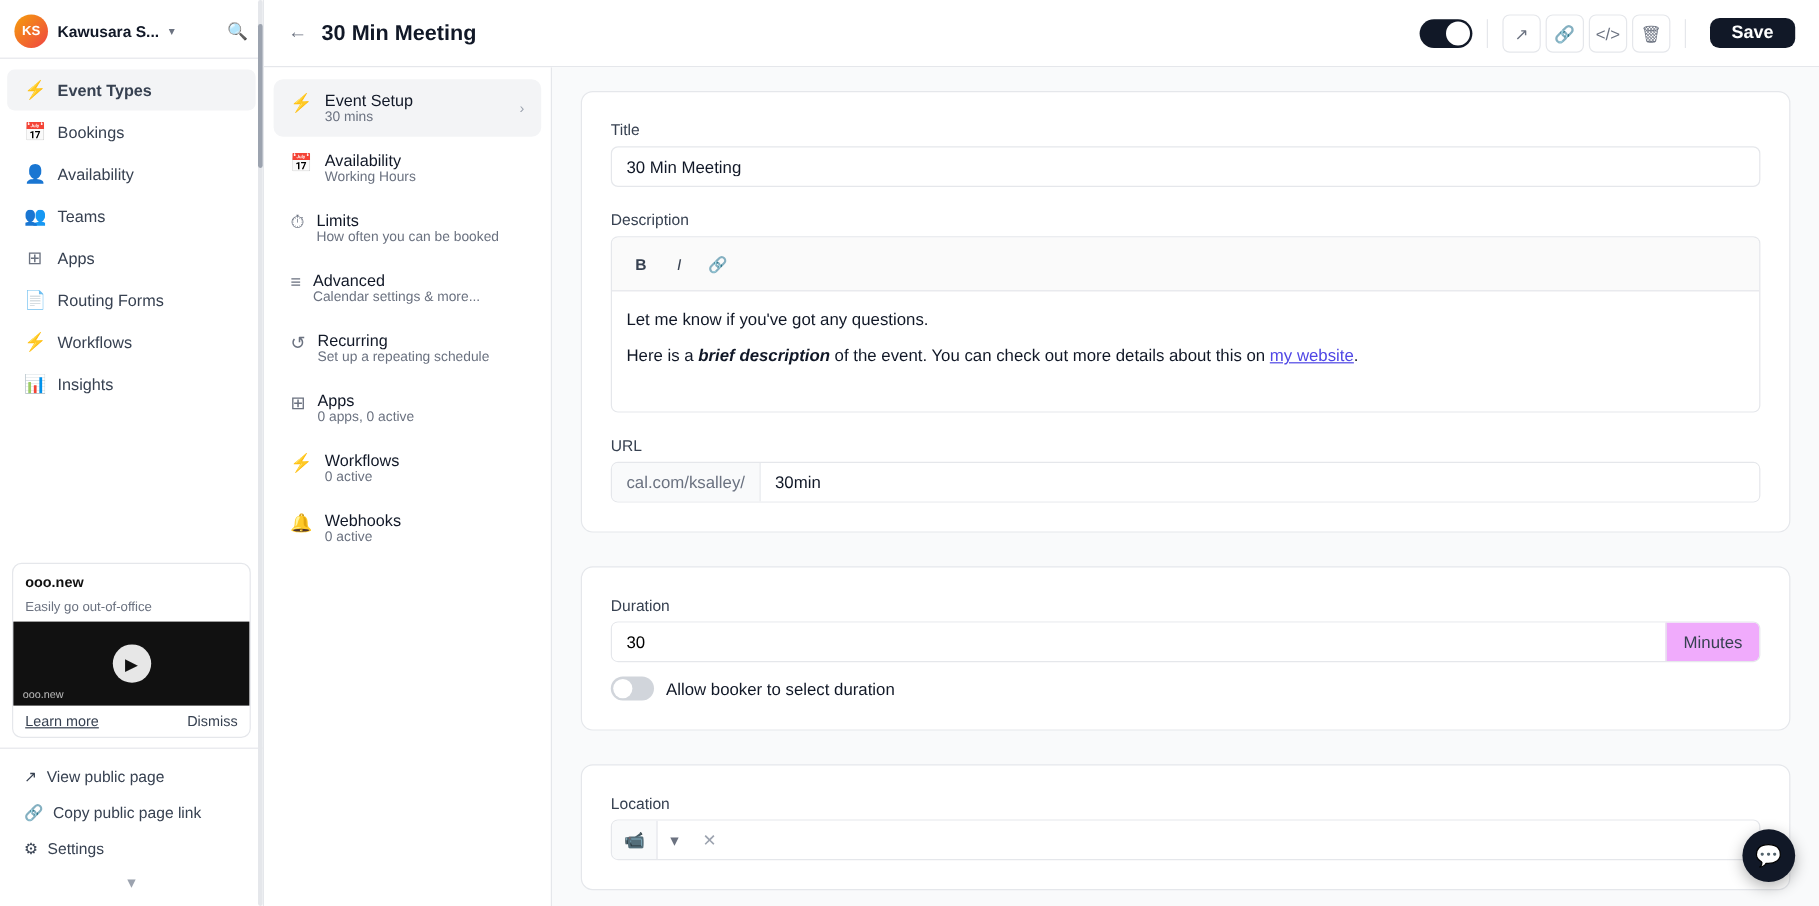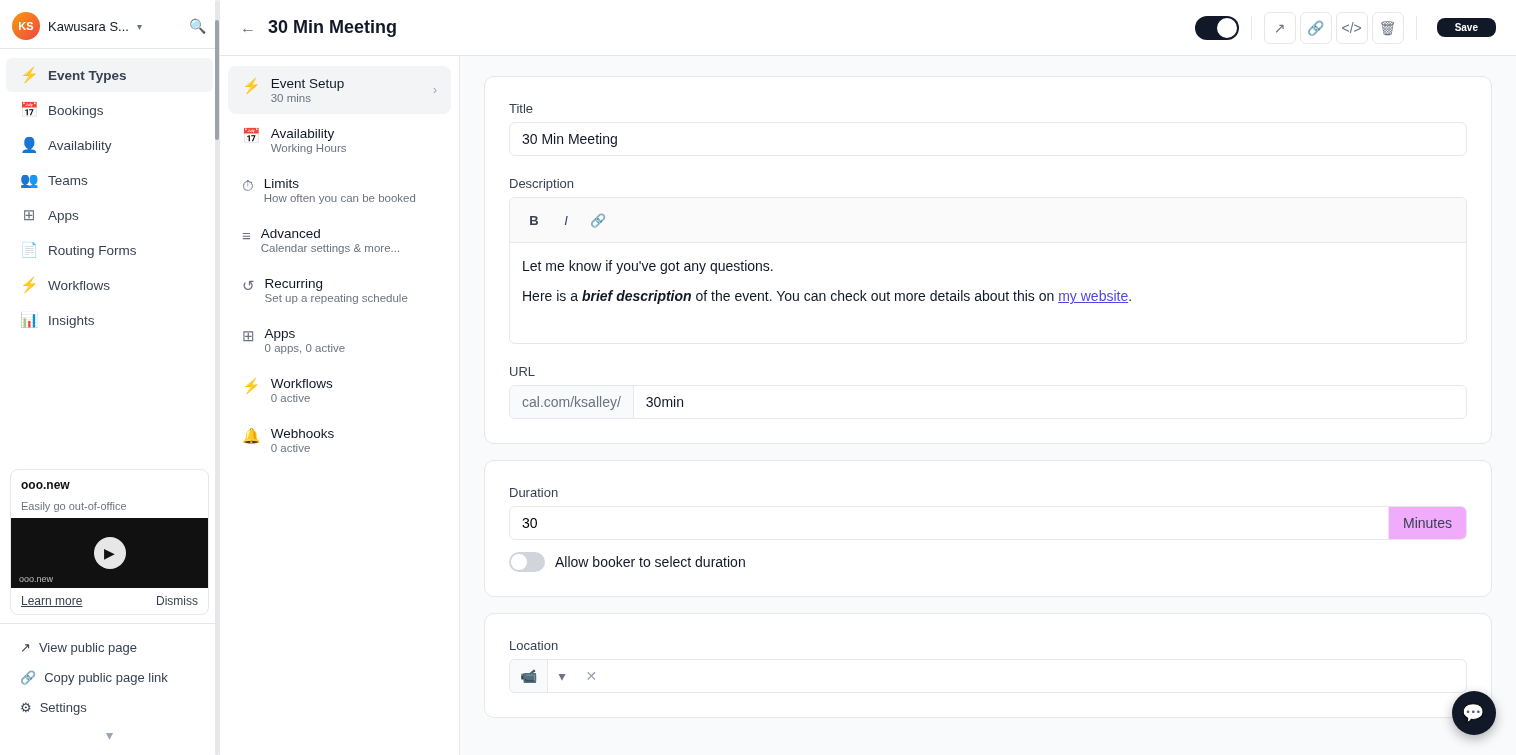--- a/index.html
+++ b/index.html
@@ -30,21 +30,21 @@
       gap: 8px;
       cursor: pointer;
     }
     .avatar {
       width: 28px; height: 28px;
       border-radius: 50%;
       background: linear-gradient(135deg, #f59e0b, #ef4444);
       display: flex; align-items: center; justify-content: center;
       color: white; font-size: 11px; font-weight: 600;
     }
-    .user-name { font-size: 13px; font-weight: 400; }
+    .user-name { font-size: 13px; font-weight: 700; }
     .chevron-down { font-size: 10px; color: #6b7280; }
     .search-icon-btn { color: #6b7280; cursor: pointer; font-size: 14px; }
     .nav-items { flex: 1; padding: 8px 0; overflow-y: auto; }
     .nav-item {
       display: flex; align-items: center; gap: 10px;
       padding: 8px 14px; cursor: pointer; border-radius: 6px;
       margin: 1px 6px; color: #374151; font-size: 13.5px;
       transition: background 0.15s;
     }
     .nav-item.active { background: #f3f4f6; font-weight: 600; }
@@ -119,21 +119,21 @@
       border-radius: 50%; position: absolute; top: 2px; right: 2px;
     }
     .divider-v { width: 1px; height: 24px; background: #e5e7eb; margin: 0 8px; }
     .icon-btn {
       width: 32px; height: 32px; display: flex; align-items: center; justify-content: center;
       border-radius: 6px; cursor: pointer; color: #6b7280; border: 1px solid #e5e7eb;
       background: #fff; font-size: 14px;
     }
     .save-btn {
       background: #111827; color: white; border: none;
-      padding: 4px 18px; border-radius: 8px; font-size: 10px; font-weight: 600;
+      padding: 4px 18px; border-radius: 8px; font-size: 15px; font-weight: 600;
       cursor: pointer; margin-left: 8px;
     }
 
     
     .content { display: flex; flex: 1; overflow: hidden; }
 
     
     .mid-nav {
       width: 240px;
       background: #fff;
@@ -161,21 +161,21 @@
       overflow-y: auto;
       padding: 20px 24px;
       background: #f9fafb;
     }
 
     .form-section {
       background: #fff;
       border: 1px solid #e5e7eb;
       border-radius: 10px;
       padding: 24px;
-      margin-bottom: 16px;
+      margin-bottom: 28px;
     }
 
     .field-label { font-size: 13px; font-weight: 500; color: #374151; margin-bottom: 6px; }
     .text-input {
       width: 100%; padding: 8px 12px;
       border: 1px solid #e5e7eb; border-radius: 6px;
       font-size: 14px; color: #111827;
       background: #fff;
     }
 

